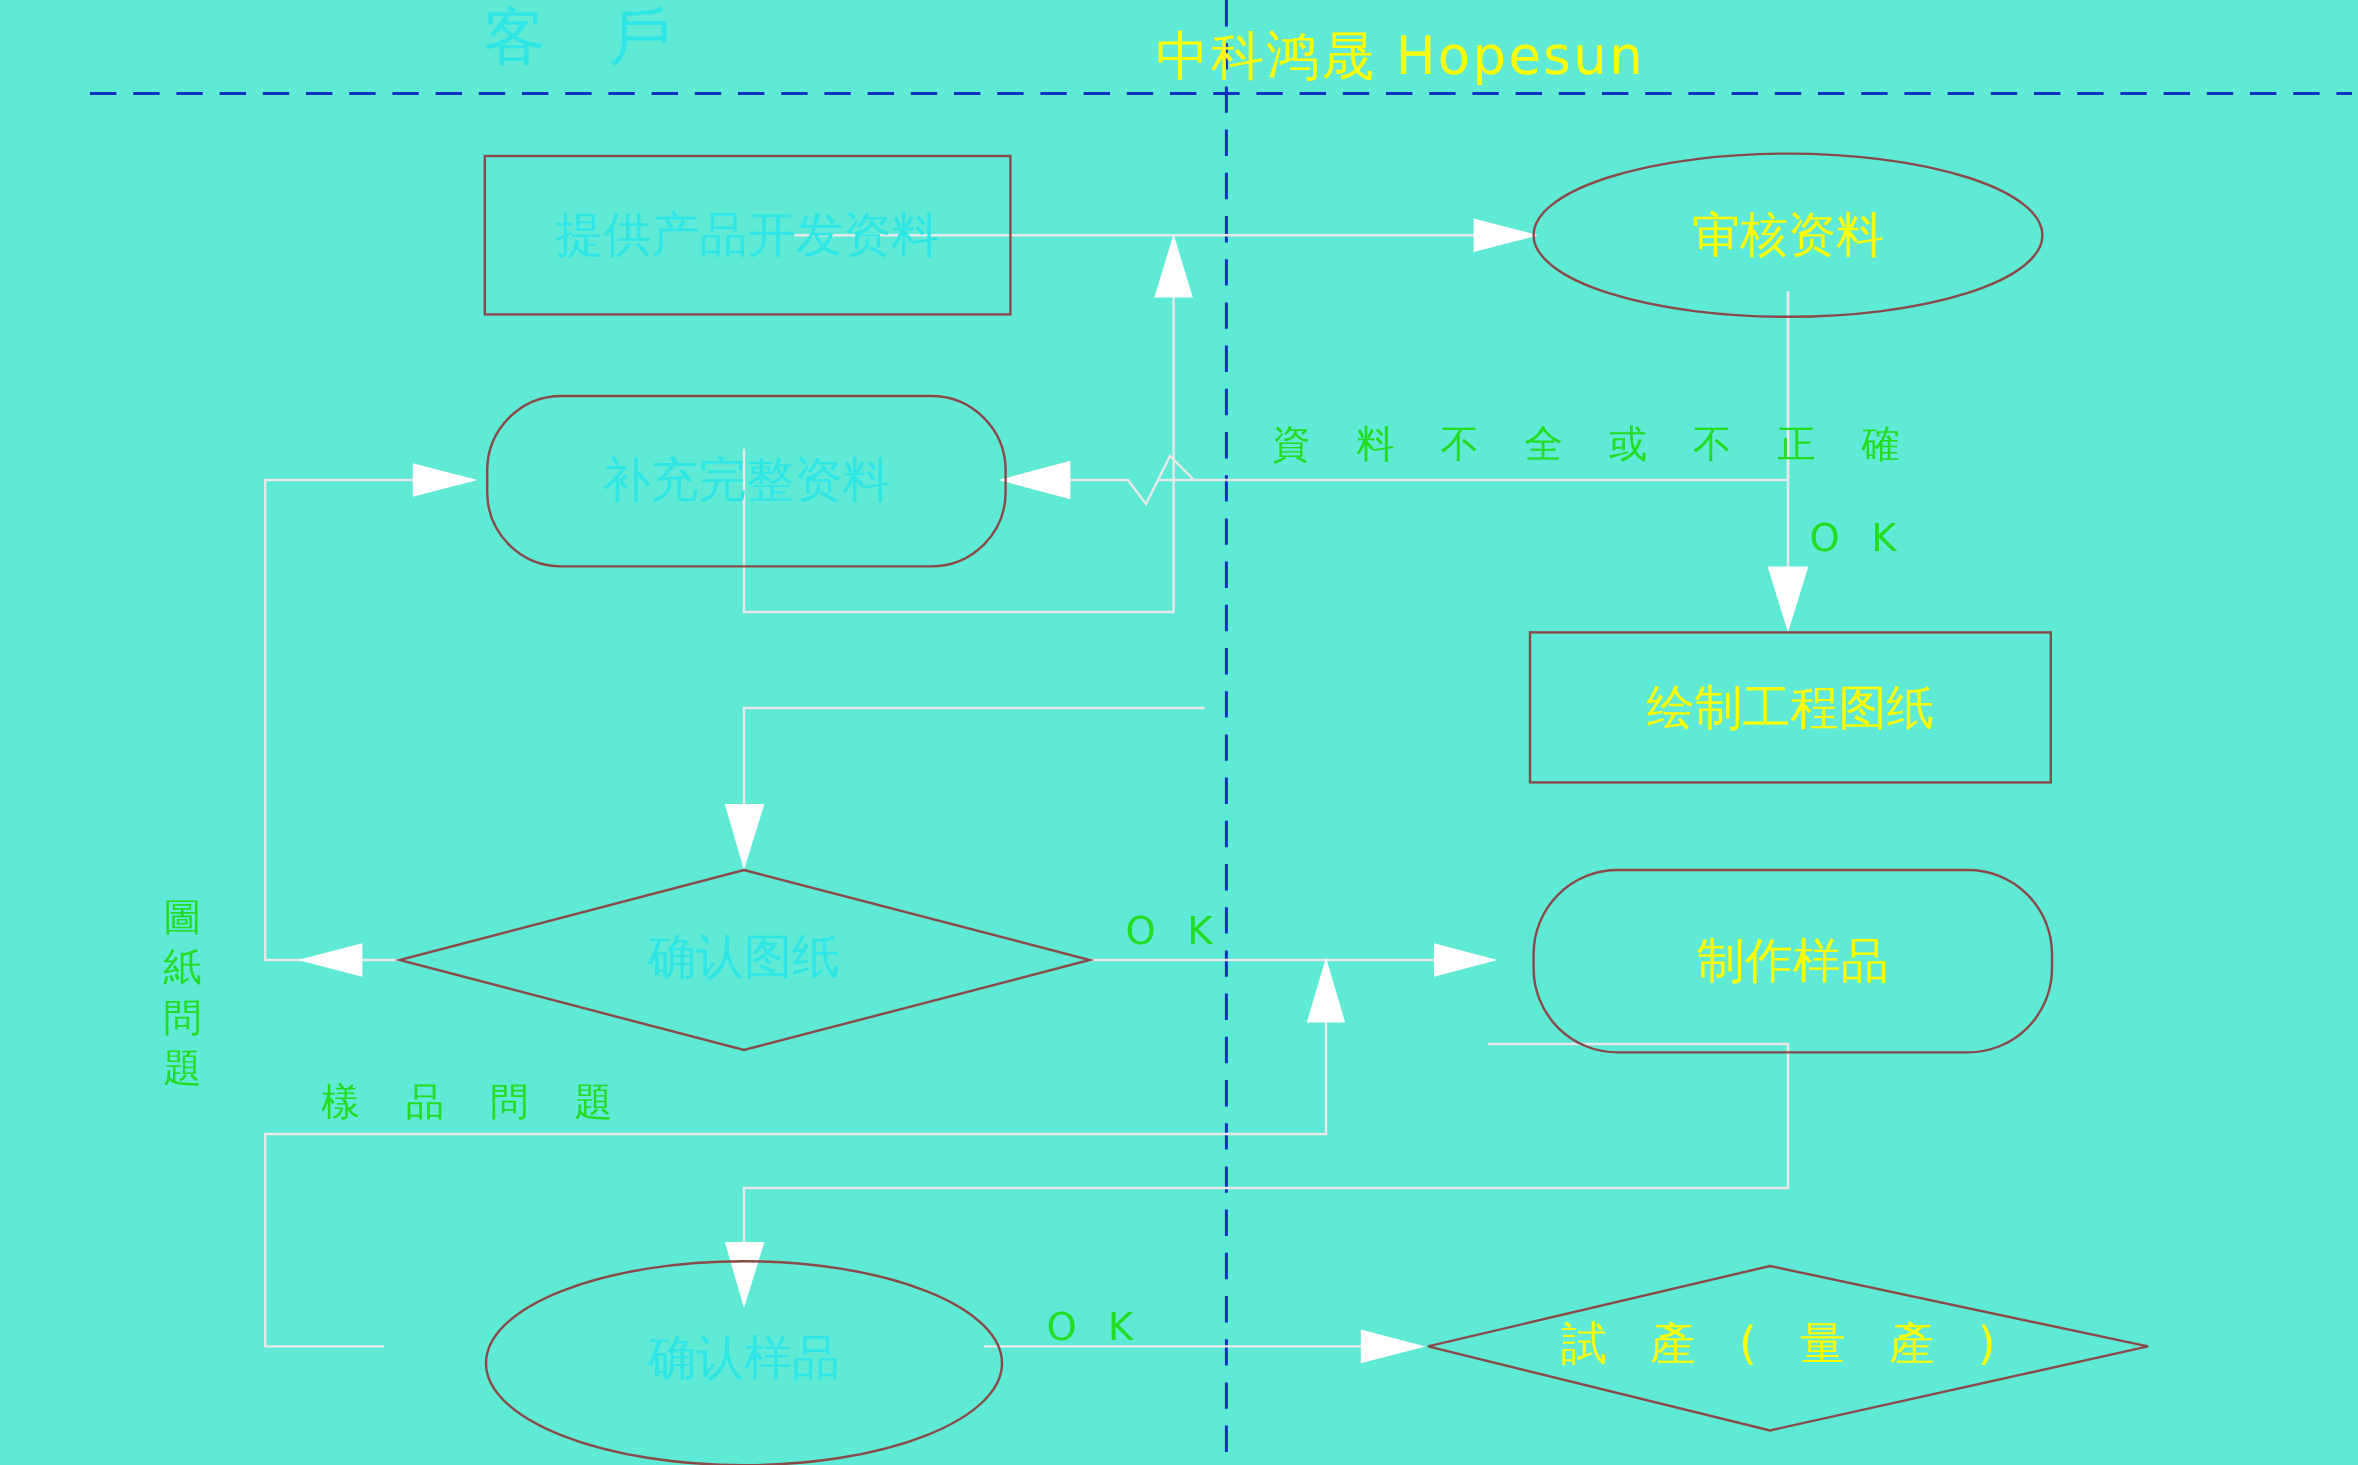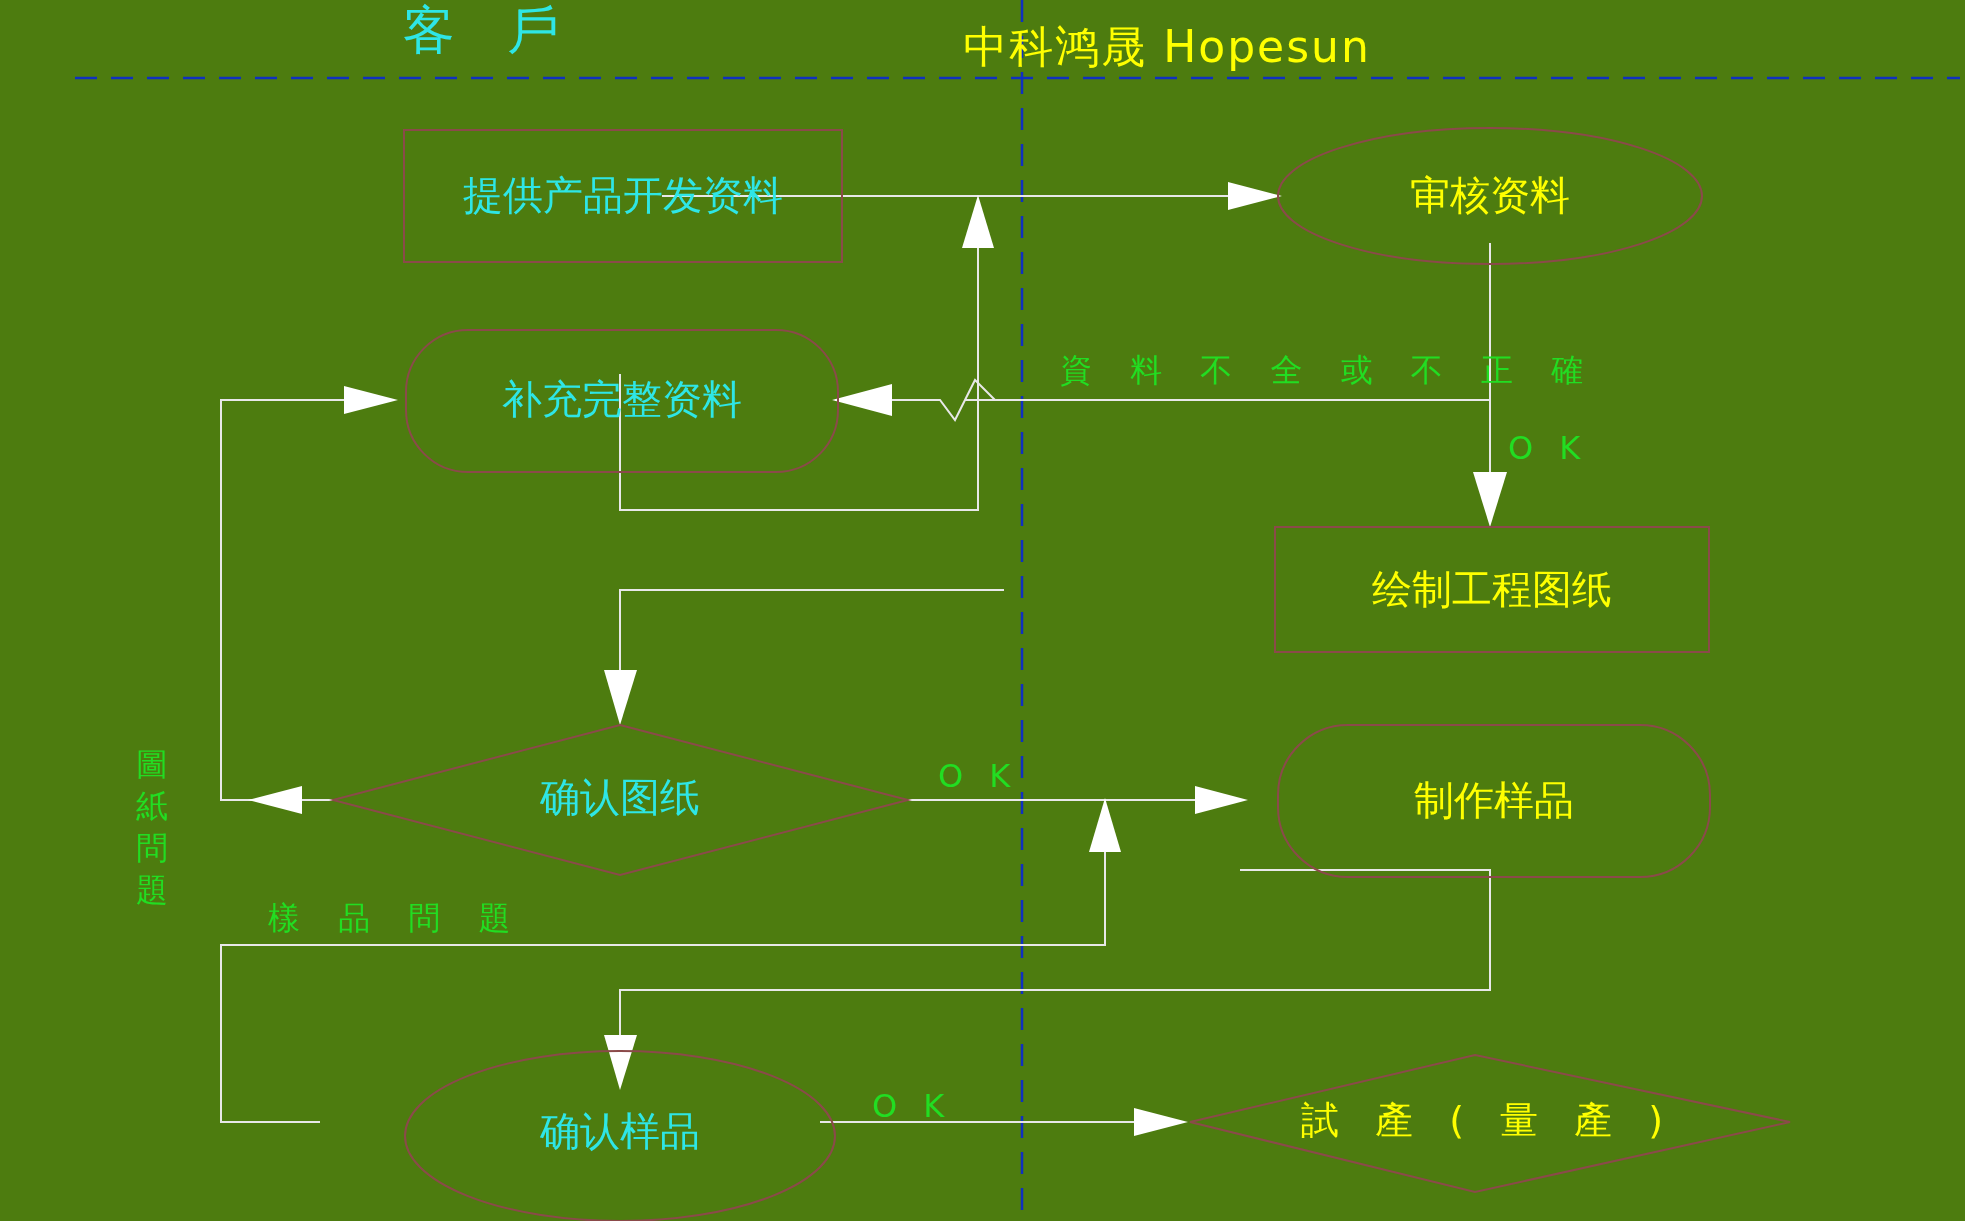--- a/index.html
+++ b/index.html
@@ -4,21 +4,21 @@
 <style>
   html, body {
     margin: 0;
     padding: 0;
     background: #008080;
   }
   #stage {
     position: relative;
     width: 1965px;
     height: 1221px;
-    background: #4d7c0f;
+    background: #5eead4;
     overflow: hidden;
     font-family: "DejaVu Sans", "Liberation Sans", sans-serif;
   }
   #stage svg {
     position: absolute;
     inset: 0;
     width: 1965px;
     height: 1221px;
     display: block;
   }

